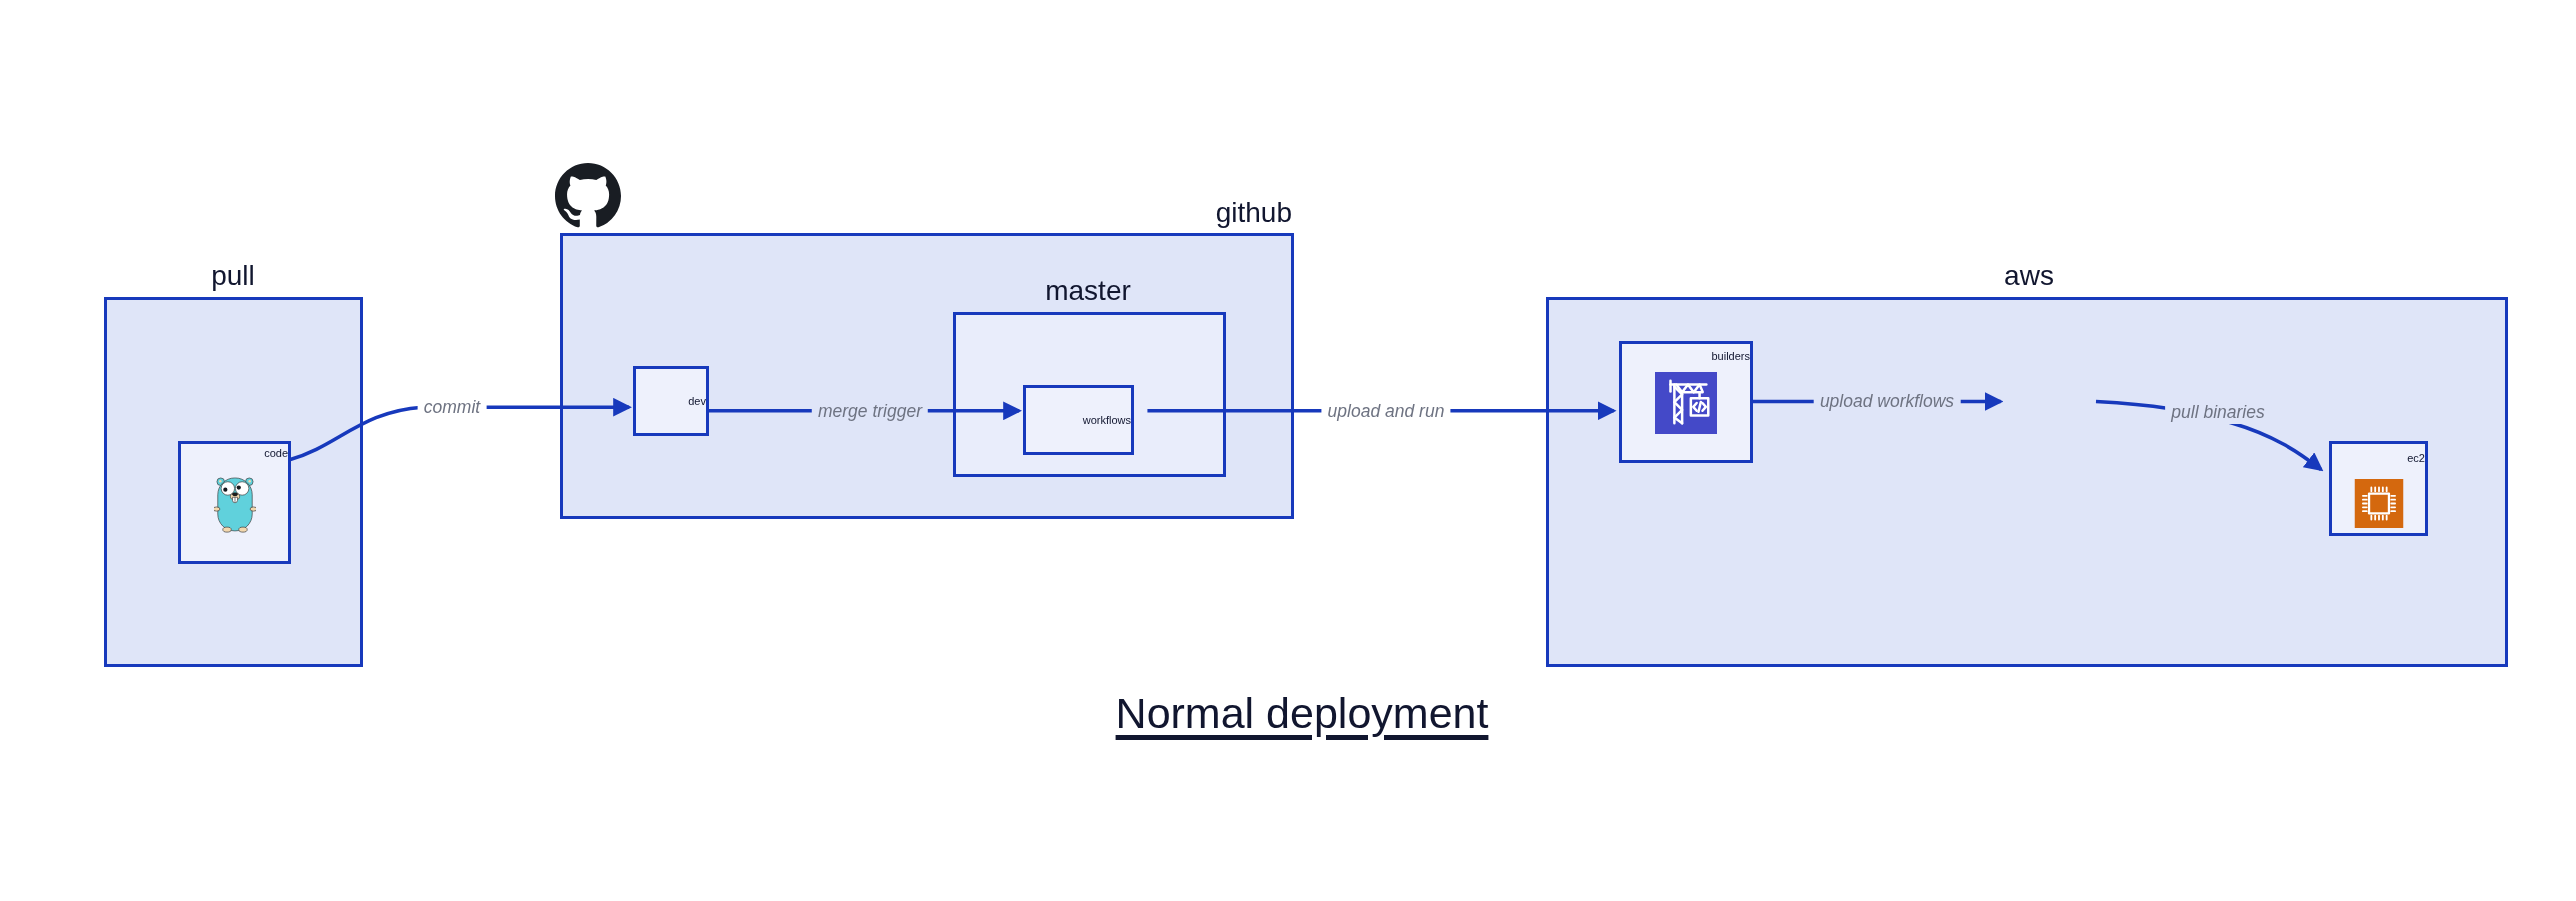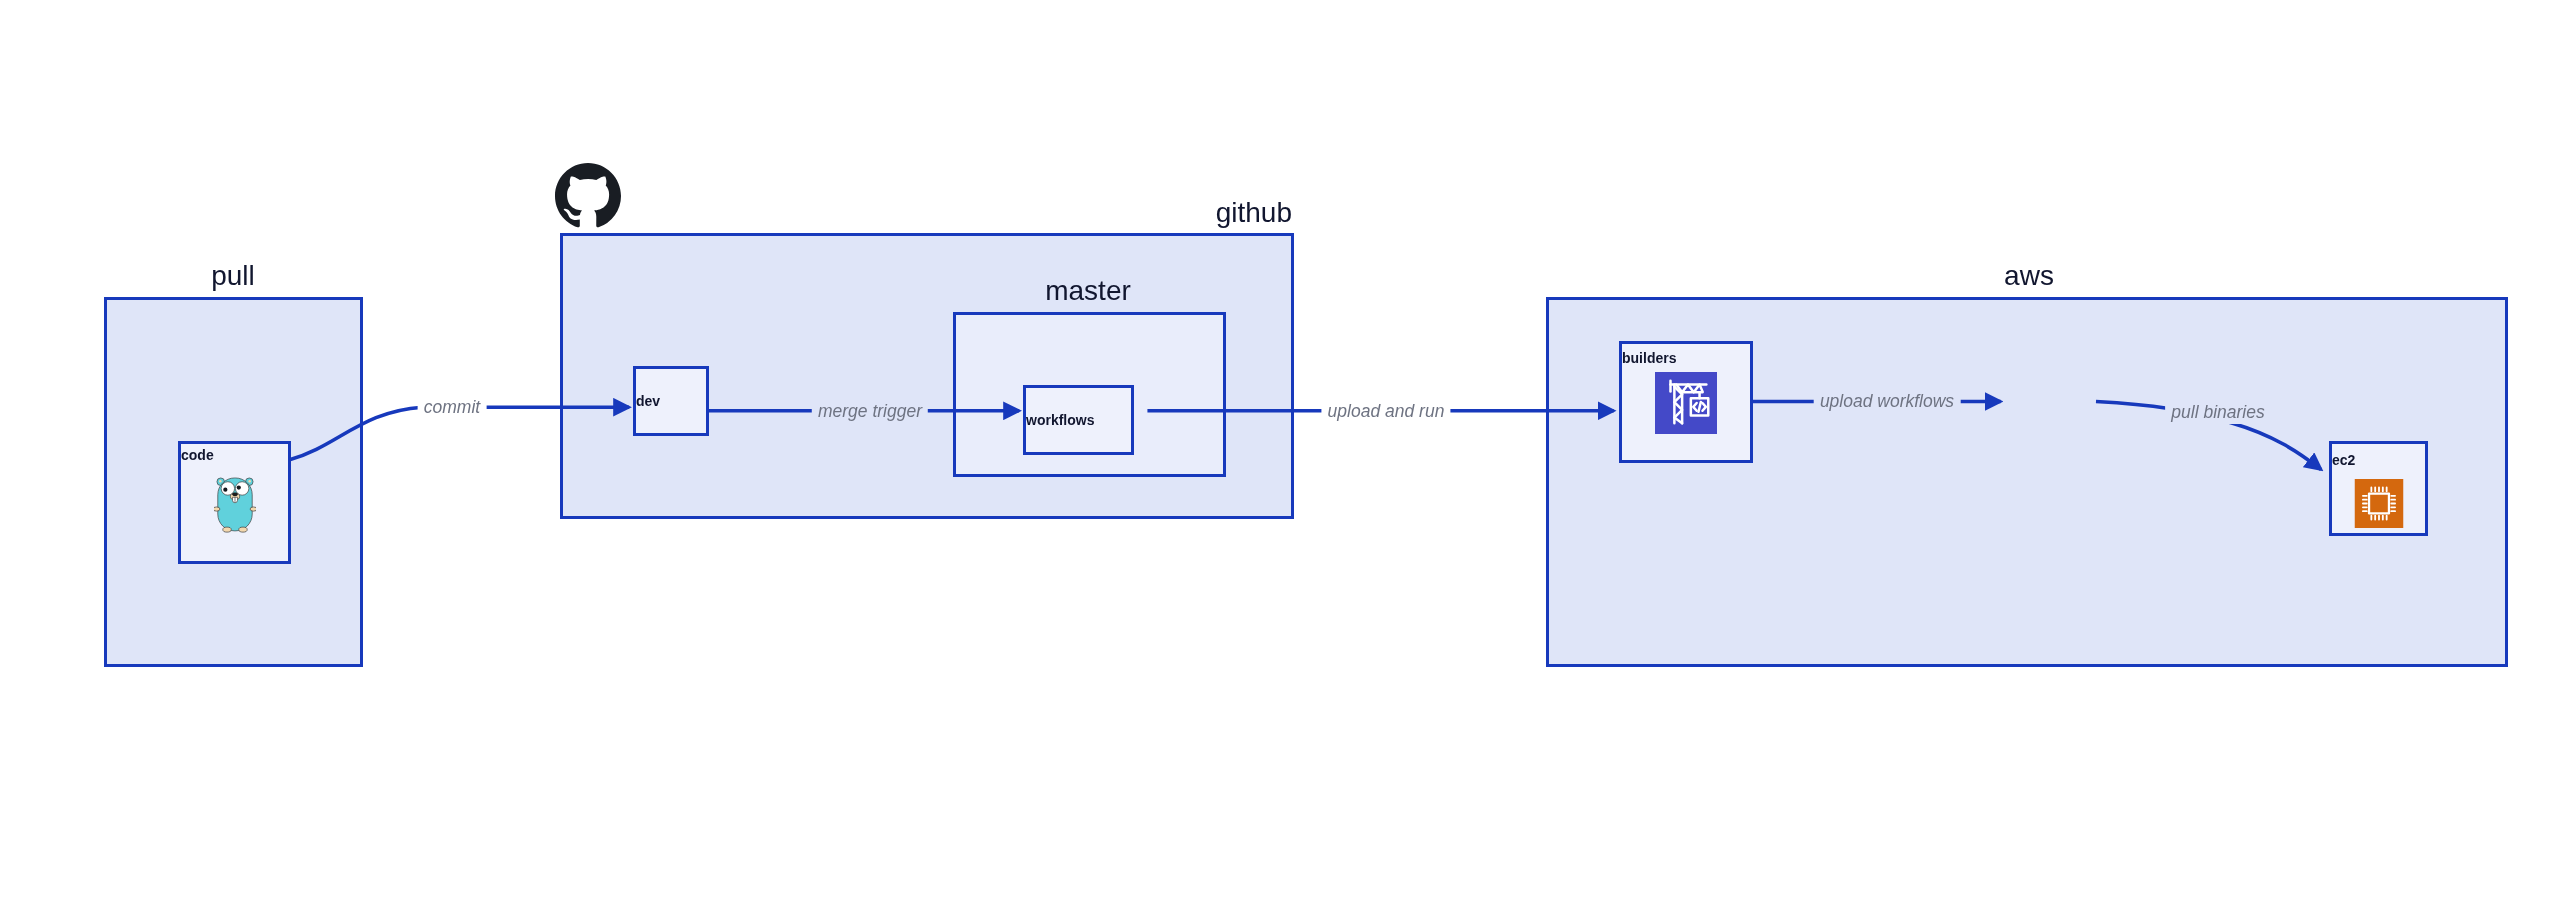--- a/index.html
+++ b/index.html
@@ -24,22 +24,22 @@
   .container-label{position:absolute;z-index:2;font-size:28px;line-height:1.0;
                    color:var(--text-navy);white-space:nowrap}
   .lbl-local {left:233px;top:262px;transform:translateX(-50%)}
   .lbl-github{right:1312px;top:199px}
   .lbl-master{left:1088px;top:277px;transform:translateX(-50%)}
   .lbl-aws   {left:2029px;top:262px;transform:translateX(-50%)}
 
   
   .leaf{position:absolute;border:3.6px solid var(--border-blue);
         background:var(--node-fill);z-index:3}
-  .leaf .node-label{position:absolute;left:0;width:100%;text-align:left;
-        font-weight:bold;font-size:14px;color:var(--text-navy);white-space:nowrap}
+  .leaf .node-label{position:absolute;left:0;width:100%;text-align:right;
+        font-weight:normal;font-size:11px;color:var(--text-navy);white-space:nowrap}
   .leaf-code     {left:178px; top:441px;width:113px;height:123px}
   .leaf-dev      {left:633px;top:366px;width:76px;height:70px}
   .leaf-workflows{left:1023px;top:385px;width:111px;height:70px}
   .leaf-builders {left:1619px;top:341px;width:134px;height:122px}
   .leaf-s3       {left:2006px;top:341px;width:91px;height:122px}
   .leaf-ec2      {left:2329px;top:441px;width:99px;height:95px}
   .leaf-dev .node-label,.leaf-workflows .node-label{top:50%;transform:translateY(-50%)}
   .leaf-code .node-label{top:3px}
   .leaf-builders .node-label{top:6.2px}
   .leaf-s3 .node-label{top:8.2px}
@@ -180,15 +180,16 @@
     <path class="edge" d="M3402 779 L3883 779" marker-end="url(#arrow)"></path>
     <path class="edge" d="M4068 779 C4180 785 4245 795 4330 820 C4412 844 4460 876 4505 911" marker-end="url(#arrow)"></path>
   </svg>
 
   <span class="edge-label elbl-commit">commit</span>
   <span class="edge-label elbl-merge">merge trigger</span>
   <span class="edge-label elbl-run">upload and run</span>
   <span class="edge-label elbl-upbin">upload workflows</span>
   <span class="edge-label elbl-pull">pull binaries</span>
 
+  <div class="diagram-title">Normal deployment</div>
 
 </div>
 
 
 </body></html>

